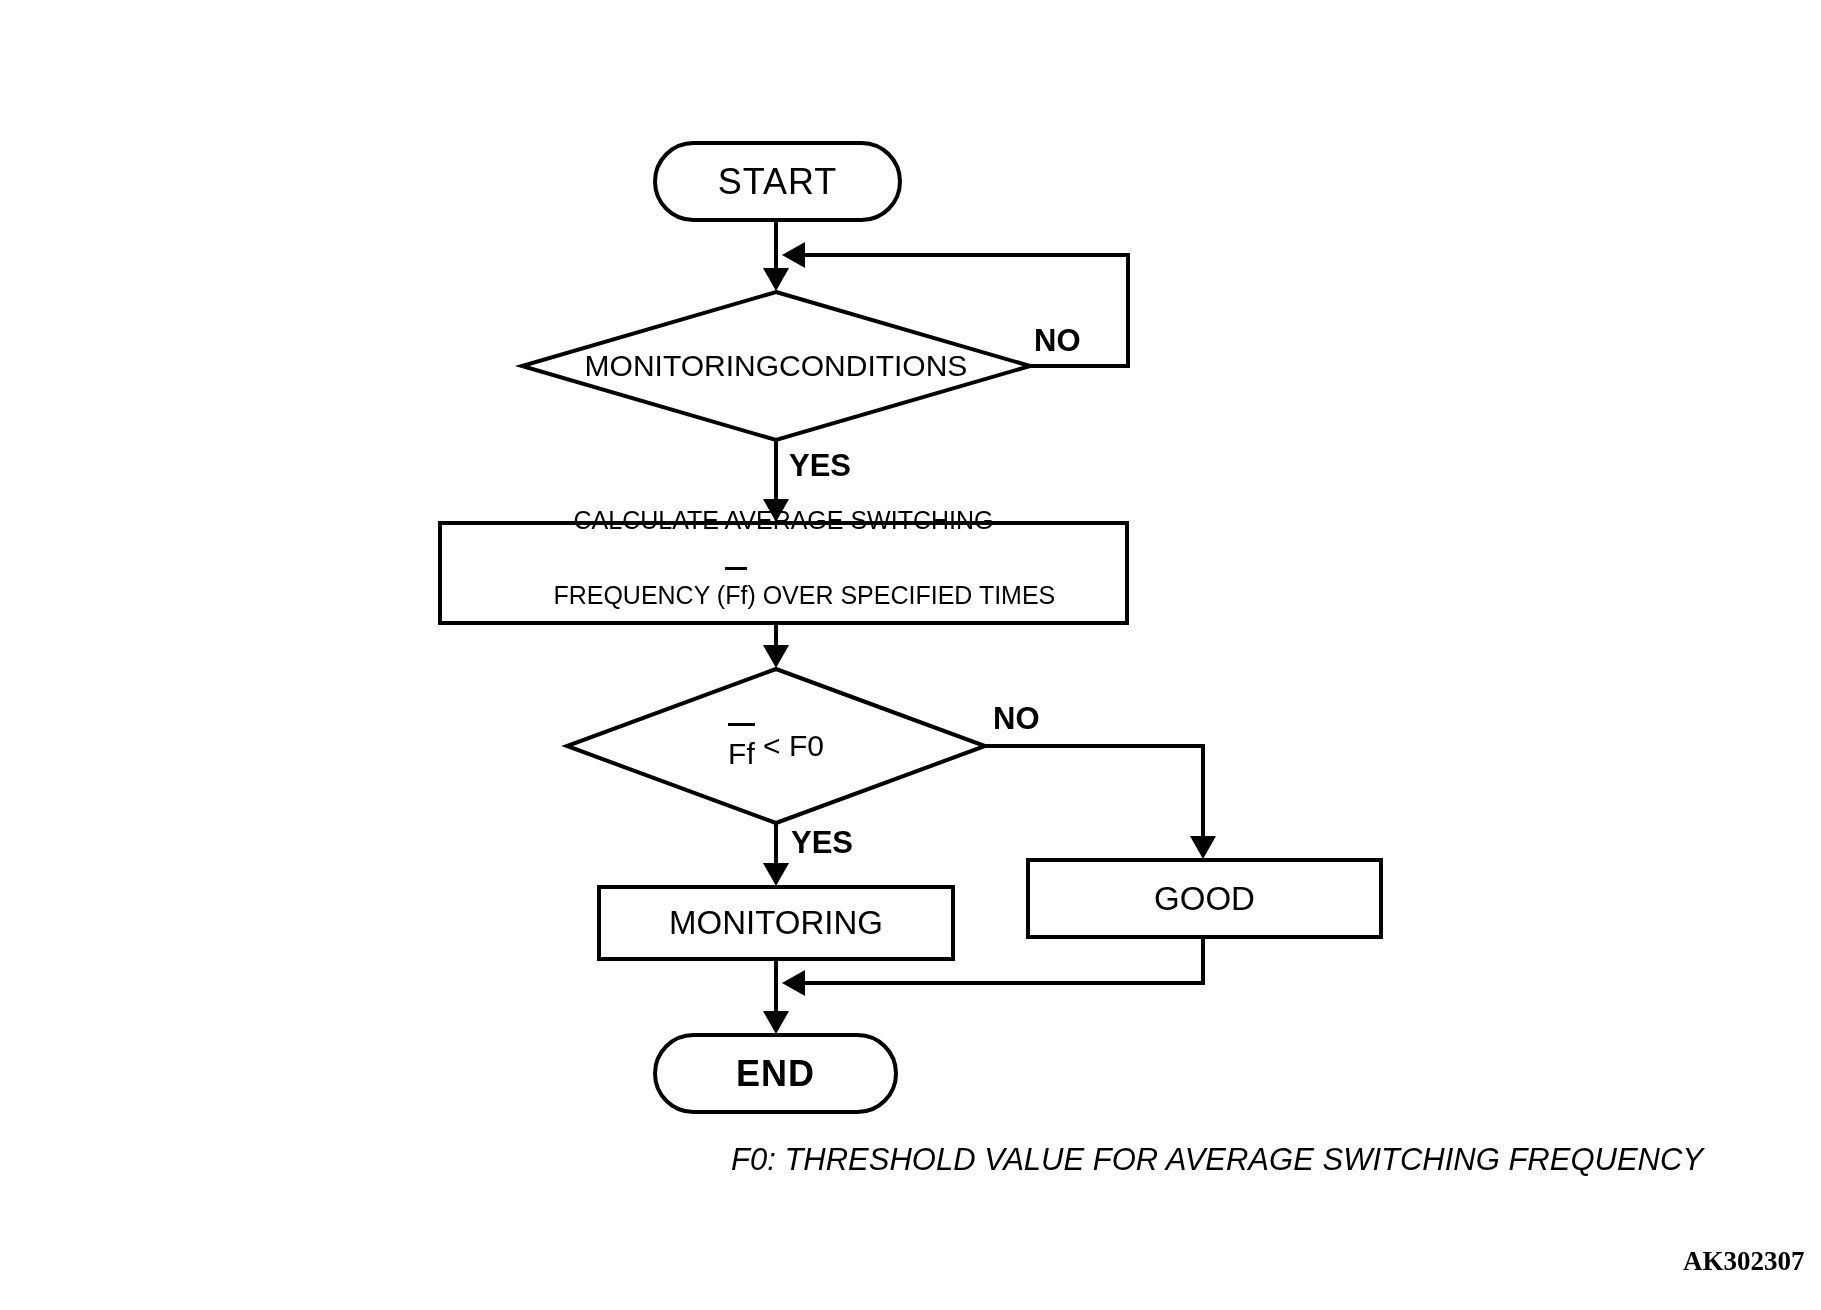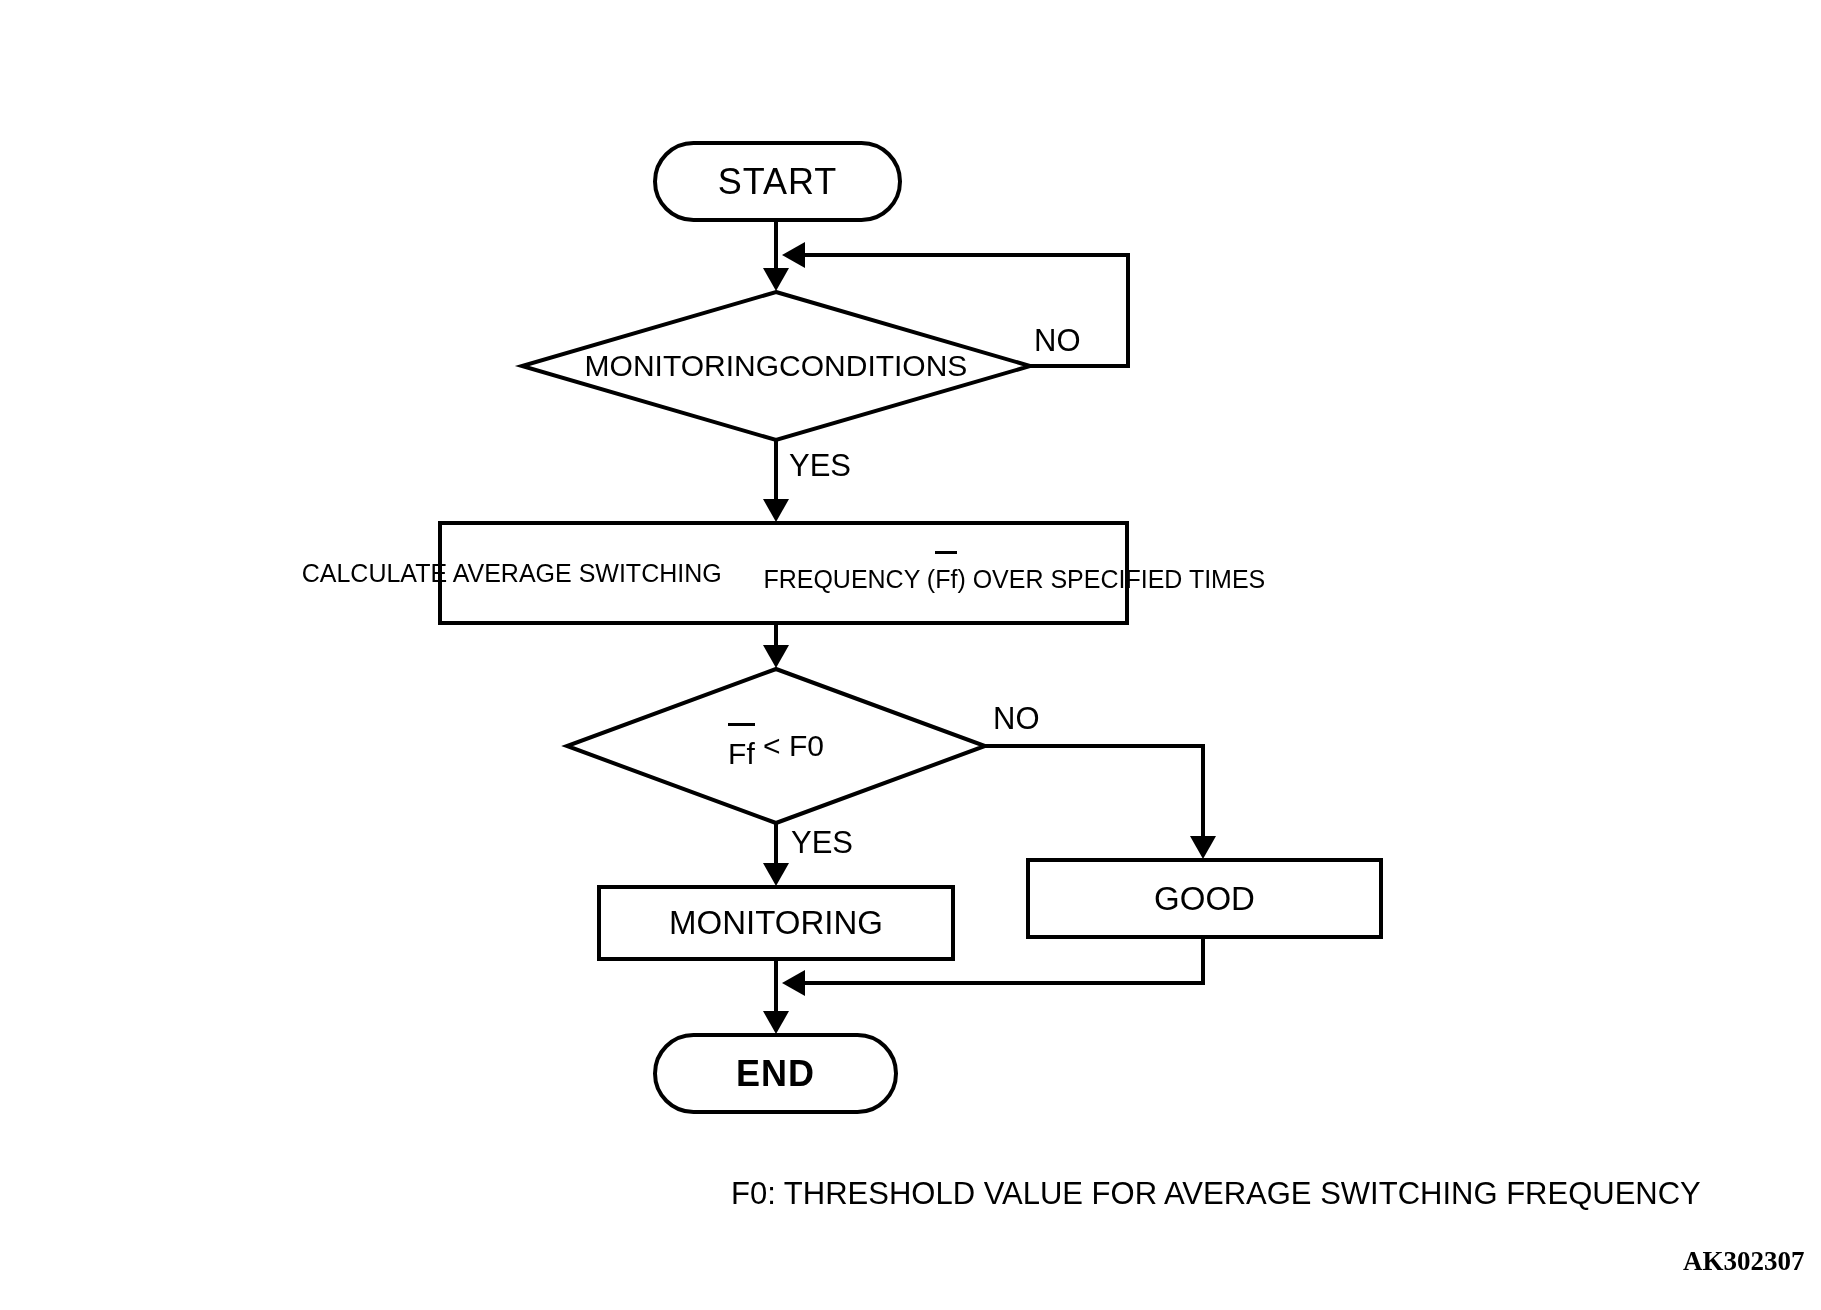--- a/index.html
+++ b/index.html
@@ -21,42 +21,44 @@
     position: absolute;
     display: flex;
     align-items: center;
     justify-content: center;
     text-align: center;
     white-space: pre;
     color: #000000;
   }
   .terminal-lbl   { font-size: 36px; letter-spacing: 1px; }
   .diamond1-lbl   { font-size: 30px; line-height: 36px; flex-direction: row; }
-  .calc-lbl      { font-size: 25px; line-height: 31px; flex-direction: row; }
+  .calc-lbl      { font-size: 25px; line-height: 31px; flex-direction: column; }
   .cond-lbl      { font-size: 30px; }
   .proc-lbl      { font-size: 33px; }
   .edge-lbl {
     position: absolute;
     font-size: 31px;
     line-height: 31px;
     white-space: pre;
+    font-weight: bold;
   }
   .ovl {
     display: inline-block;
     line-height: 1.04;
     border-top: 3px solid #000000;
     padding-top: 12px;
   }
   .caption {
     position: absolute;
     left: 683px;
-    top: 1176px;
+    top: 1142px;
     font-size: 31px;
     line-height: 36px;
     white-space: pre;
+    font-style: italic;
   }
   .figcode {
     position: absolute;
     left: 1635px;
     top: 1246px;
     font-size: 27px;
     font-weight: bold;
     white-space: pre;
     font-family: Liberation Serif, serif;
   }

